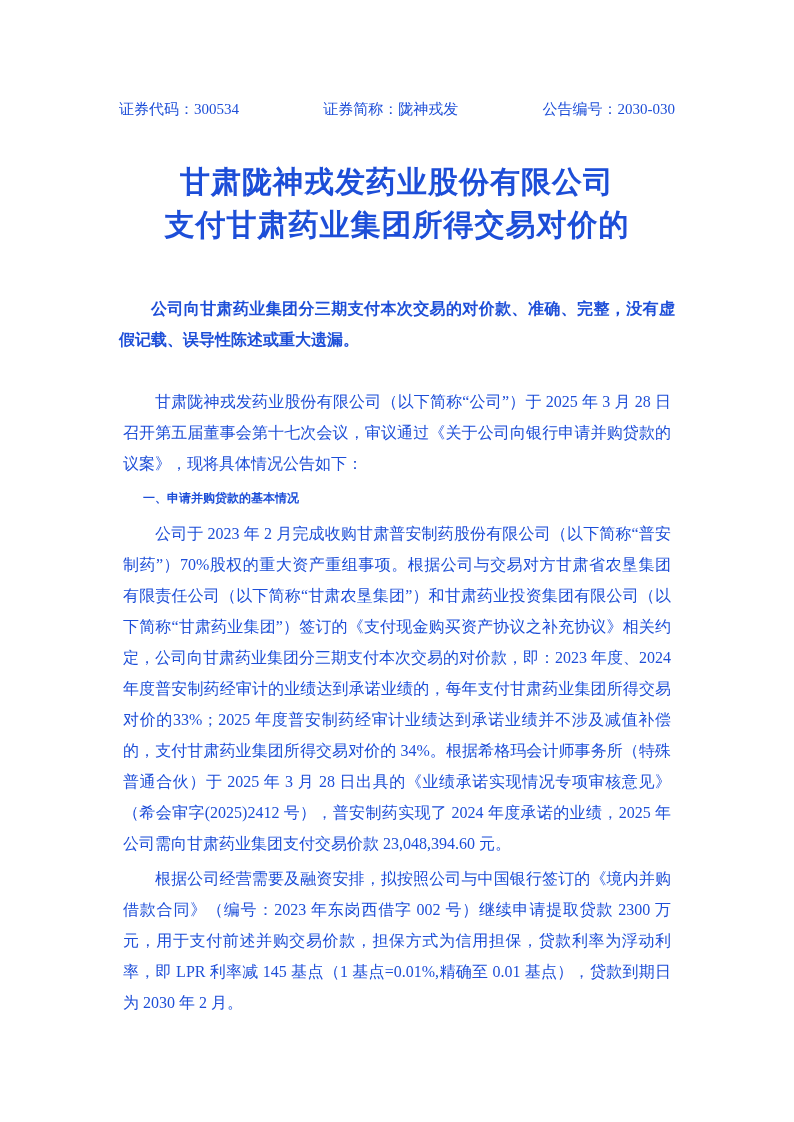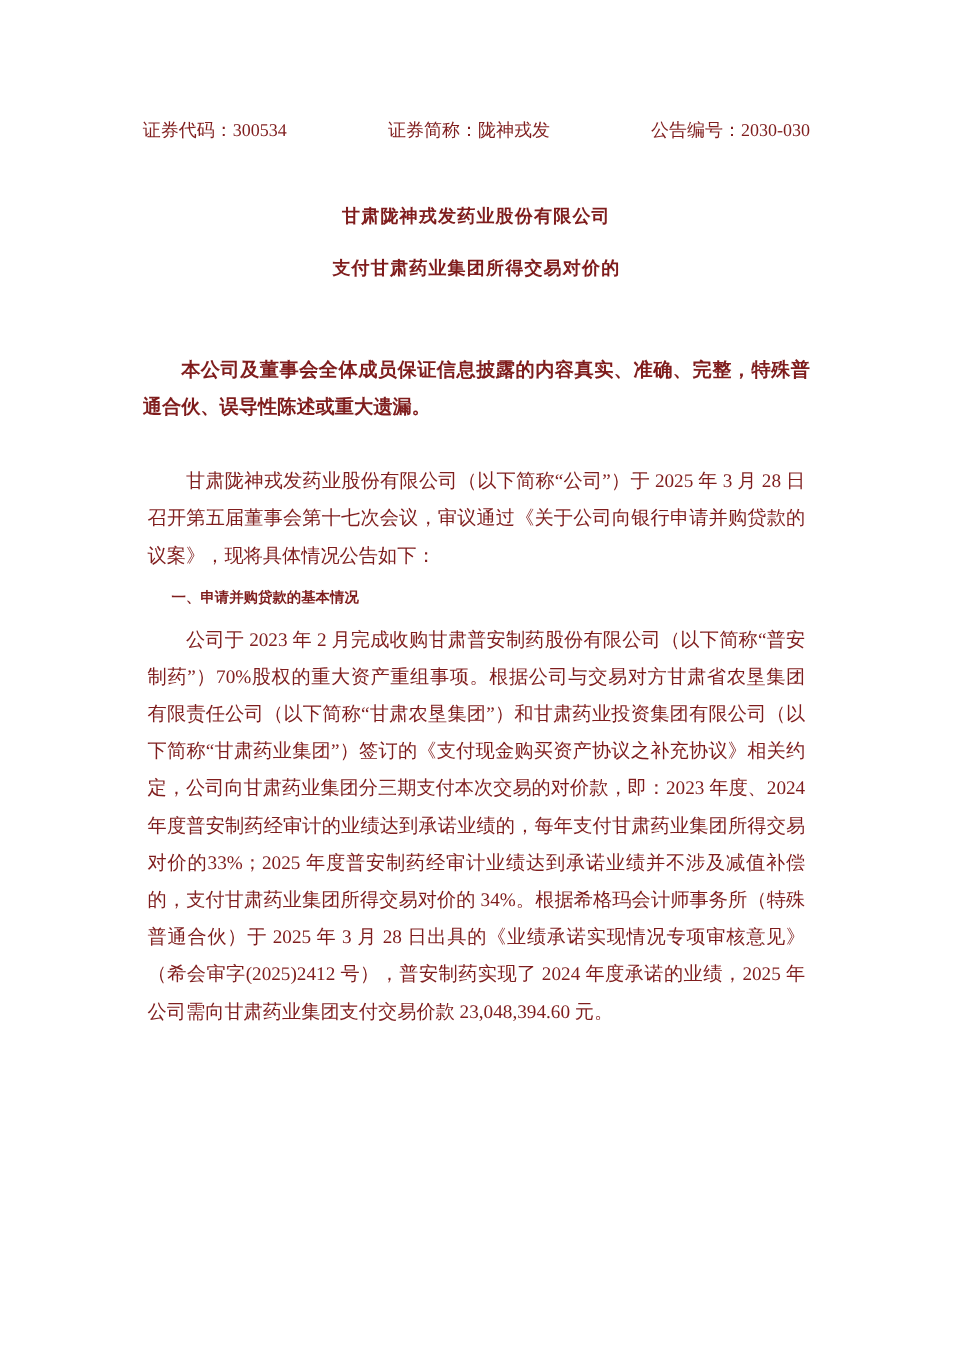--- a/index.html
+++ b/index.html
@@ -8,36 +8,36 @@
     background: #ffffff;
   }
   .page {
     position: relative;
     width: 794px;
     height: 1122px;
     margin: 0 auto;
     background: #ffffff;
     box-sizing: border-box;
     padding: 98px 119px 0 119px;
-    color: #7f1d1d;
+    color: #1d4ed8;
     font-family: "Liberation Serif", "DejaVu Serif", serif;
     overflow: hidden;
   }
   .doc-header {
     display: flex;
     justify-content: space-between;
     align-items: baseline;
     font-size: 15px;
     line-height: 22px;
     white-space: nowrap;
   }
   .doc-title {
     margin: 40px 0 0 0;
     text-align: center;
-    font-size: 15px;
+    font-size: 30px;
     font-weight: bold;
     line-height: 43px;
     letter-spacing: 1px;
   }
   .statement {
     margin: 47px 0 0 0;
     font-size: 16px;
     font-weight: bold;
     line-height: 31px;
     text-indent: 2em;
@@ -73,23 +73,24 @@
     <span>证券代码：300534</span>
     <span>证券简称：陇神戎发</span>
     <span>公告编号：2030-030</span>
   </div>
 
   <h1 class="doc-title">
     <div>甘肃陇神戎发药业股份有限公司</div>
     <div>支付甘肃药业集团所得交易对价的</div>
   </h1>
 
-  <p class="statement">本公司及董事会全体成员保证信息披露的内容真实、准确、完整，特殊普通合伙、误导性陈述或重大遗漏。</p>
+  <p class="statement">公司向甘肃药业集团分三期支付本次交易的对价款、准确、完整，没有虚假记载、误导性陈述或重大遗漏。</p>
 
   <p class="para para-intro">甘肃陇神戎发药业股份有限公司（以下简称“公司”）于 2025 年 3 月 28 日召开第五届董事会第十七次会议，审议通过《关于公司向银行申请并购贷款的议案》，现将具体情况公告如下：</p>
 
   <h2 class="section-heading">一、申请并购贷款的基本情况</h2>
 
   <p class="para">公司于 2023 年 2 月完成收购甘肃普安制药股份有限公司（以下简称“普安制药”）70%股权的重大资产重组事项。根据公司与交易对方甘肃省农垦集团有限责任公司（以下简称“甘肃农垦集团”）和甘肃药业投资集团有限公司（以下简称“甘肃药业集团”）签订的《支付现金购买资产协议之补充协议》相关约定，公司向甘肃药业集团分三期支付本次交易的对价款，即：2023 年度、2024 年度普安制药经审计的业绩达到承诺业绩的，每年支付甘肃药业集团所得交易对价的33%；2025 年度普安制药经审计业绩达到承诺业绩并不涉及减值补偿的，支付甘肃药业集团所得交易对价的 34%。根据希格玛会计师事务所（特殊普通合伙）于 2025 年 3 月 28 日出具的《业绩承诺实现情况专项审核意见》（希会审字(2025)2412 号），普安制药实现了 2024 年度承诺的业绩，2025 年公司需向甘肃药业集团支付交易价款 23,048,394.60 元。</p>
 
+  <p class="para para-gap">根据公司经营需要及融资安排，拟按照公司与中国银行签订的《境内并购借款合同》（编号：2023 年东岗西借字 002 号）继续申请提取贷款 2300 万元，用于支付前述并购交易价款，担保方式为信用担保，贷款利率为浮动利率，即 LPR 利率减 145 基点（1 基点=0.01%,精确至 0.01 基点），贷款到期日为 2030 年 2 月。</p>
 
 
 </div>
 
 </body></html>

